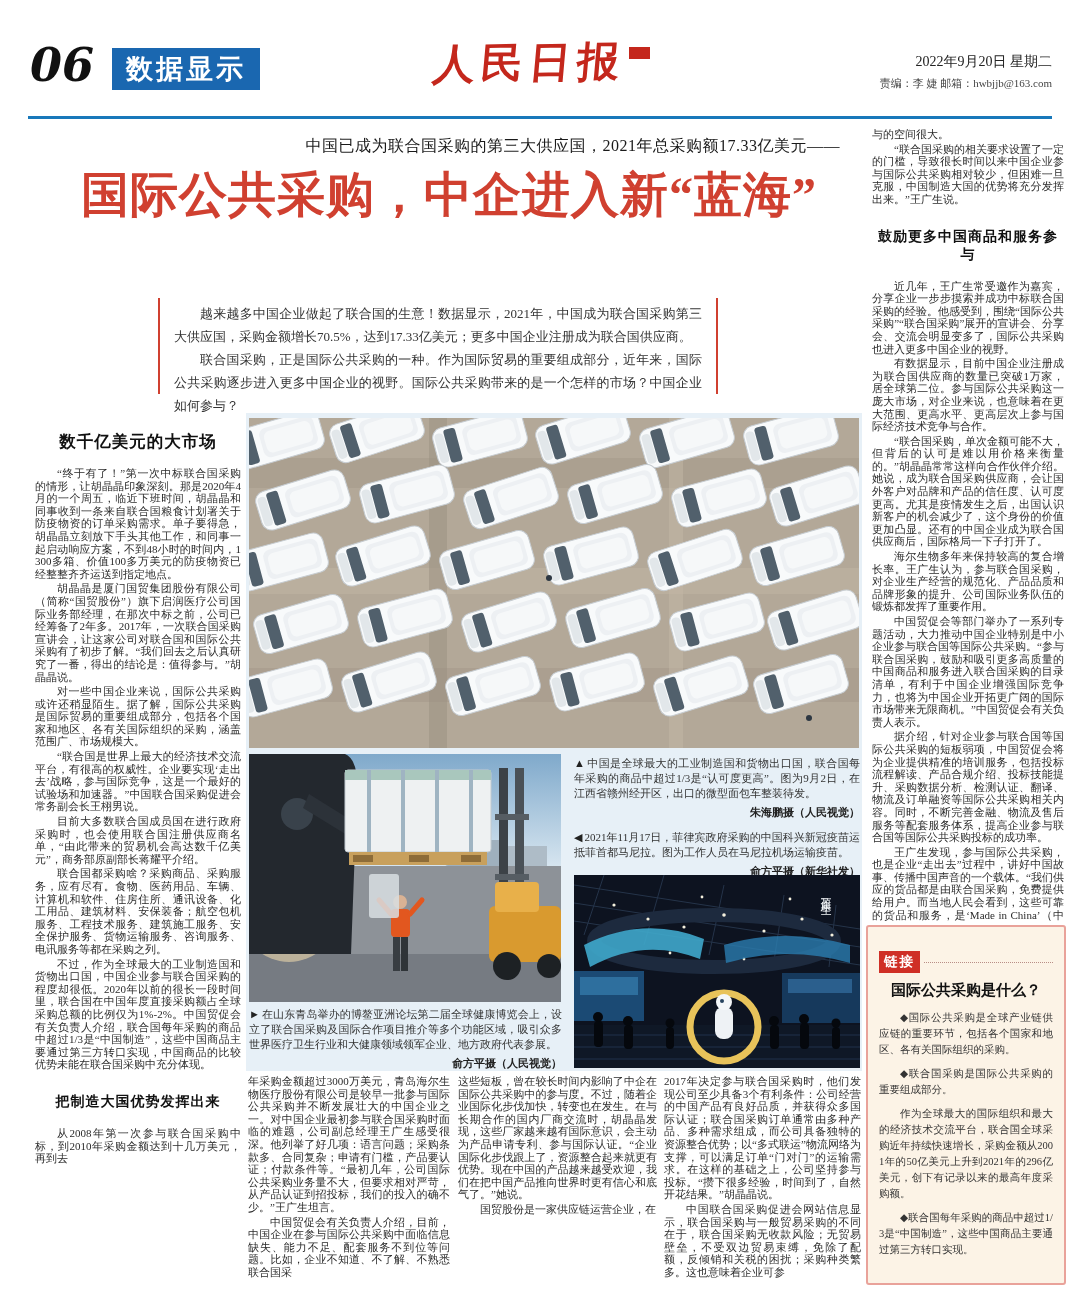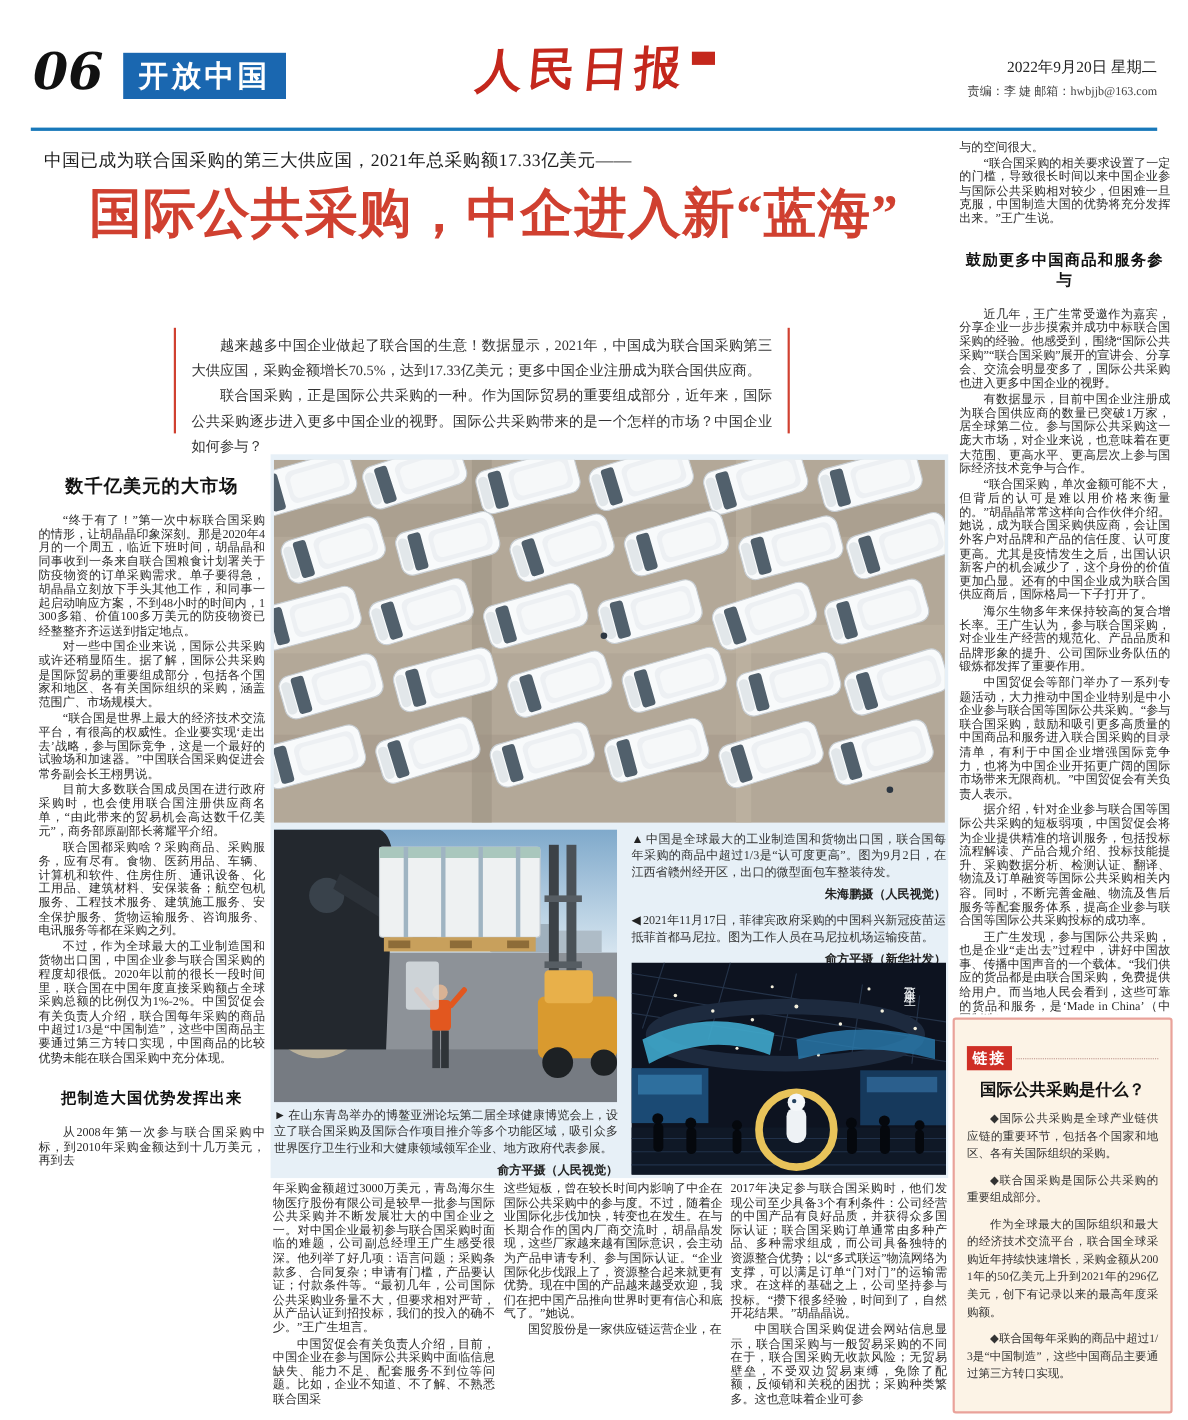--- a/index.html
+++ b/index.html
@@ -18,21 +18,21 @@
                transform:skewX(-6deg) rotate(-1deg);font-family:"DejaVu Serif",serif;line-height:1.3;}
   .mast-badge{display:inline-block;vertical-align:18px;background:#c4271c;color:#fff;margin-left:4px;
               writing-mode:vertical-rl;text-orientation:upright;font-family:"Liberation Sans",sans-serif;
               font-size:11px;font-weight:bold;padding:3px 3px;letter-spacing:2px;}
   .dateblock{position:absolute;right:0;top:16px;text-align:right;line-height:1.7;}
   .dateline{font-size:14px;color:#222;}
   .editorline{font-size:11px;color:#444;}
   .hdr-rule{position:absolute;left:28px;top:116px;width:1024px;height:3px;background:#1878ba;}
 
   
-  .kicker{position:absolute;left:40px;top:136px;width:800px;font-size:16px;color:#1a1a1a;letter-spacing:.5px;}
+  .kicker{position:absolute;left:40px;top:136px;width:800px;font-size:16px;color:#1a1a1a;letter-spacing:.5px;text-align:right;}
   .bigtitle{position:absolute;left:35px;top:166px;width:828px;text-align:center;color:#d04030;
             font-weight:bold;font-size:48px;letter-spacing:1px;line-height:1.2;font-family:"Liberation Serif",serif;}
   .byline{position:absolute;left:35px;top:262px;width:828px;text-align:center;font-size:14.5px;color:#222;}
   .byline b{margin-left:10px;letter-spacing:4px;}
   .lede{position:absolute;left:158px;top:298px;width:560px;height:96px;padding:4px 14px 0 14px;
         border-left:2px solid #d04030;border-right:2px solid #d04030;}
   .lede p{margin:0;text-indent:2em;font-size:13px;line-height:23px;color:#333;text-align:justify;word-break:break-all;}
 
   
   .tcol{position:absolute;overflow:hidden;}
@@ -72,21 +72,21 @@
   .lb-items p{margin:0 0 8px 0;font-size:10.5px;line-height:16px;text-align:justify;word-break:break-all;
               text-indent:2em;color:#333;}
 </style>
 </head>
 <body>
 
 <div class="page" data-interactable="false">
 
   <div class="hdr" data-interactable="false">
     <div class="pageno" data-interactable="false">06</div>
-    <div class="secbox" data-interactable="false">开放中国</div>
+    <div class="secbox" data-interactable="false">数据显示</div>
     <div class="masthead" data-interactable="false">
       <span class="mast-script" data-interactable="false">人民日报</span><span class="mast-badge" data-interactable="false">海外版</span>
     </div>
     <div class="dateblock" data-interactable="false">
       <div class="dateline" data-interactable="false">2022年9月20日  星期二</div>
       <div class="editorline" data-interactable="false">责编：李 婕    邮箱：hwbjjb@163.com</div>
     </div>
   </div>
   <div class="hdr-rule" data-interactable="false"></div>
 
@@ -94,20 +94,21 @@
   <div class="bigtitle" data-interactable="false">国际公共采购，中企进入新“蓝海”</div>
   <div class="lede" data-interactable="false">
       <p data-interactable="false">越来越多中国企业做起了联合国的生意！数据显示，2021年，中国成为联合国采购第三大供应国，采购金额增长70.5%，达到17.33亿美元；更多中国企业注册成为联合国供应商。</p>
       <p data-interactable="false">联合国采购，正是国际公共采购的一种。作为国际贸易的重要组成部分，近年来，国际公共采购逐步进入更多中国企业的视野。国际公共采购带来的是一个怎样的市场？中国企业如何参与？</p>
     </div>
 
   <div class="tcol col1" data-interactable="false">
     <div class="colhead" data-interactable="false">数千亿美元的大市场</div>
     <div data-interactable="false">
         <p data-interactable="false">“终于有了！”第一次中标联合国采购的情形，让胡晶晶印象深刻。那是2020年4月的一个周五，临近下班时间，胡晶晶和同事收到一条来自联合国粮食计划署关于防疫物资的订单采购需求。单子要得急，胡晶晶立刻放下手头其他工作，和同事一起启动响应方案，不到48小时的时间内，1300多箱、价值100多万美元的防疫物资已经整整齐齐运送到指定地点。</p>
+        <p data-interactable="false">胡晶晶是厦门国贸集团股份有限公司（简称“国贸股份”）旗下启润医疗公司国际业务部经理，在那次中标之前，公司已经筹备了2年多。2017年，一次联合国采购宣讲会，让这家公司对联合国和国际公共采购有了初步了解。“我们回去之后认真研究了一番，得出的结论是：值得参与。”胡晶晶说。</p>
         <p data-interactable="false">对一些中国企业来说，国际公共采购或许还稍显陌生。据了解，国际公共采购是国际贸易的重要组成部分，包括各个国家和地区、各有关国际组织的采购，涵盖范围广、市场规模大。</p>
         <p data-interactable="false">“联合国是世界上最大的经济技术交流平台，有很高的权威性。企业要实现‘走出去’战略，参与国际竞争，这是一个最好的试验场和加速器。”中国联合国采购促进会常务副会长王栩男说。</p>
         <p data-interactable="false">目前大多数联合国成员国在进行政府采购时，也会使用联合国注册供应商名单，“由此带来的贸易机会高达数千亿美元”，商务部原副部长蒋耀平介绍。</p>
         <p data-interactable="false">联合国都采购啥？采购商品、采购服务，应有尽有。食物、医药用品、车辆、计算机和软件、住房住所、通讯设备、化工用品、建筑材料、安保装备；航空包机服务、工程技术服务、建筑施工服务、安全保护服务、货物运输服务、咨询服务、电讯服务等都在采购之列。</p>
         <p data-interactable="false">不过，作为全球最大的工业制造国和货物出口国，中国企业参与联合国采购的程度却很低。2020年以前的很长一段时间里，联合国在中国年度直接采购额占全球采购总额的比例仅为1%-2%。中国贸促会有关负责人介绍，联合国每年采购的商品中超过1/3是“中国制造”，这些中国商品主要通过第三方转口实现，中国商品的比较优势未能在联合国采购中充分体现。</p>
       </div>
     <div class="colhead small" data-interactable="false">把制造大国优势发挥出来</div>
     <div data-interactable="false">
         <p data-interactable="false">从2008年第一次参与联合国采购中标，到2010年采购金额达到十几万美元，再到去</p>
       </div>

